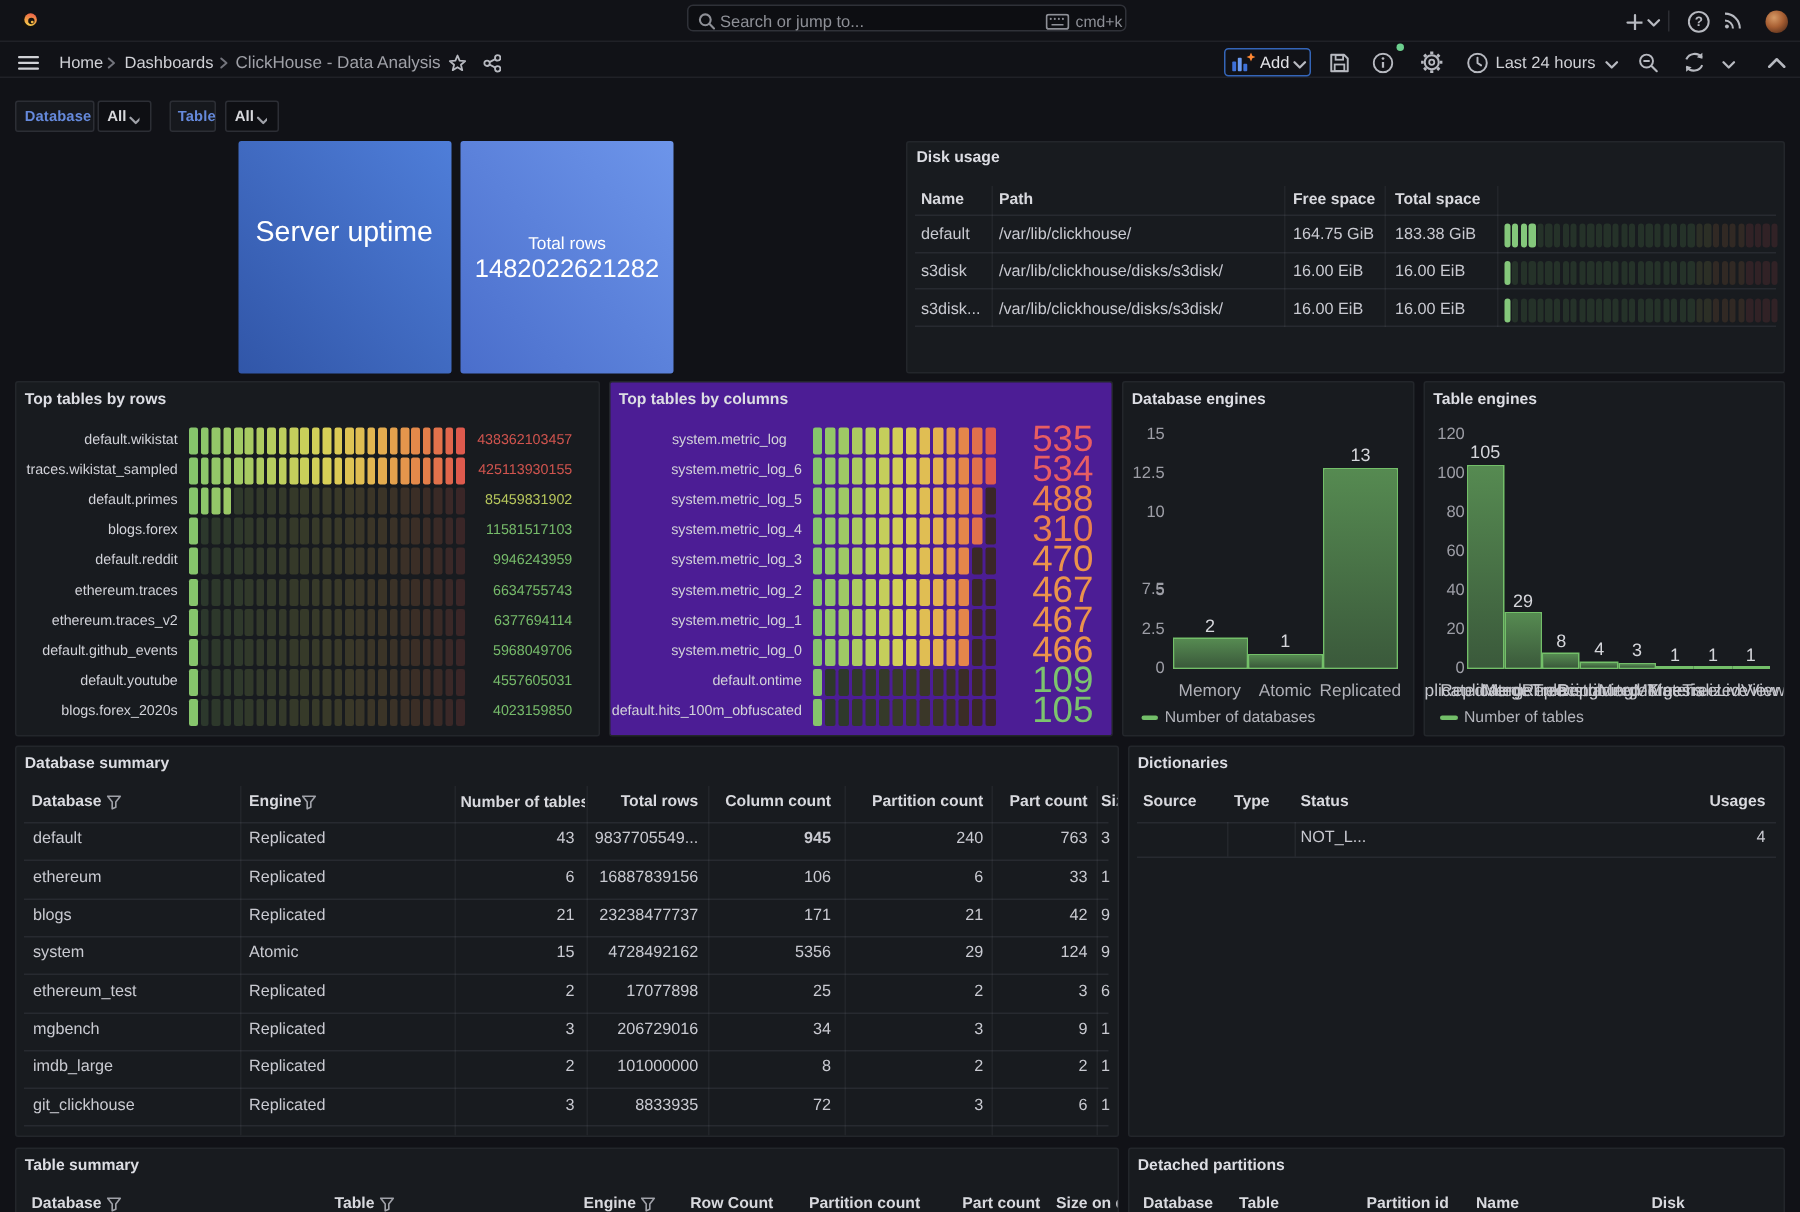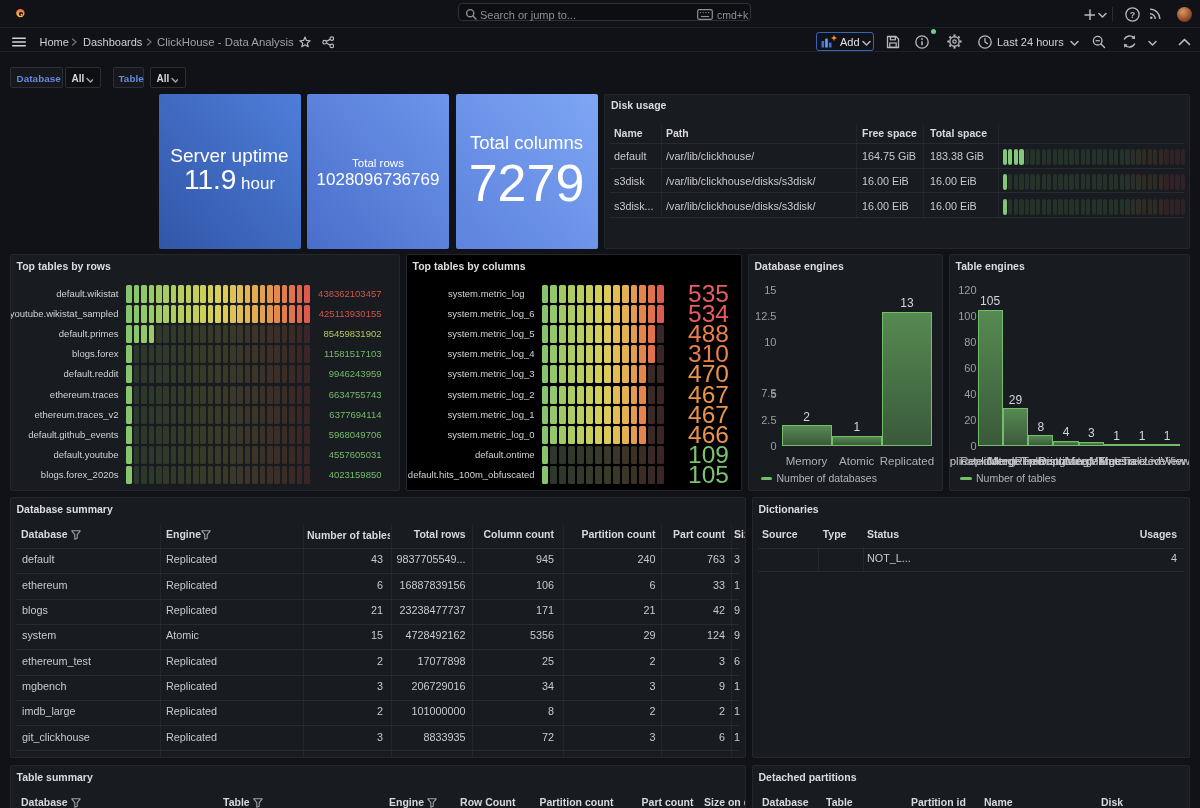--- a/index.html
+++ b/index.html
@@ -194,29 +194,24 @@
 <div class="abs" style="left:118.5px;top:77.8px;transform:translateY(-50%);font-size:9.8px;font-weight:600;color:#6589db;letter-spacing:0.1px;">Table</div>
 <div class="abs" style="left:150.0px;top:67px;width:35.5px;height:21px;background:#0e0f13;border:1px solid #2c2e35;border-radius:2px;"></div>
 <div class="abs" style="left:156.5px;top:77.8px;transform:translateY(-50%);font-size:10px;font-weight:600;color:#d8d9dd;">All</div>
 <div class="abs" style="left:171px;top:75.5px;">
       <svg width="7" height="8" viewBox="0 0 7 8" style="display:block">
         <polyline points="1,2.5 4.5,6 8,2.5" fill="none" stroke="#9fa1a8" stroke-width="1.5" stroke-linecap="round" stroke-linejoin="round"></polyline>
       </svg>
     </div>
 <div style="position:absolute;left:158.5px;top:94.0px;width:142.0px;height:155.0px;background:linear-gradient(to top right,#3156a8,#4f7ed9);border:none;border-radius:2px;overflow:hidden;box-sizing:border-box;">
 <div style="position:absolute;left:0;top:61.5px;width:142.0px;transform:translateY(-50%);text-align:center;font-size:19.0px;font-weight:500;color:#ffffff;line-height:1.1;white-space:nowrap;">Server uptime</div>
-<div style="position:absolute;left:0;top:85.5px;width:142.0px;transform:translateY(-50%);text-align:center;font-size:28.0px;font-weight:500;color:#ffffff;line-height:1;white-space:nowrap;">11.9<span style="font-size:17.0px;font-weight:500;"> hour</span></div>
 </div>
 <div style="position:absolute;left:307.0px;top:94.0px;width:142.0px;height:155.0px;background:linear-gradient(to top right,#4a6ecb,#6d95ea);border:none;border-radius:2px;overflow:hidden;box-sizing:border-box;">
 <div style="position:absolute;left:0;top:69.0px;width:142.0px;transform:translateY(-50%);text-align:center;font-size:11.5px;font-weight:500;color:#ffffff;line-height:1.1;white-space:nowrap;">Total rows</div>
-<div style="position:absolute;left:0;top:85.0px;width:142.0px;transform:translateY(-50%);text-align:center;font-size:17.0px;font-weight:500;color:#ffffff;line-height:1;white-space:nowrap;">1028096736769</div>
-</div>
-<div style="position:absolute;left:455.5px;top:94.0px;width:142.0px;height:155.0px;background:linear-gradient(to top right,#5c82dd,#7ea6f4);border:none;border-radius:2px;overflow:hidden;box-sizing:border-box;">
-<div style="position:absolute;left:0;top:48.5px;width:142.0px;transform:translateY(-50%);text-align:center;font-size:18.5px;font-weight:500;color:#ffffff;line-height:1.1;white-space:nowrap;">Total columns</div>
-<div style="position:absolute;left:0;top:88.5px;width:142.0px;transform:translateY(-50%);text-align:center;font-size:52.0px;font-weight:500;color:#ffffff;line-height:1;white-space:nowrap;">7279</div>
+<div style="position:absolute;left:0;top:85.0px;width:142.0px;transform:translateY(-50%);text-align:center;font-size:17.0px;font-weight:500;color:#ffffff;line-height:1;white-space:nowrap;">1482022621282</div>
 </div>
 <div style="position:absolute;left:604.0px;top:94.0px;width:586.0px;height:155.0px;background:#181b1f;border:1px solid #23262b;border-radius:2px;overflow:hidden;box-sizing:border-box;">
 <div style="position:absolute;left:6.0px;top:10.5px;transform:translateY(-50%);font-size:10.5px;font-weight:600;color:#dcdde3;line-height:1.1;white-space:nowrap;">Disk usage</div>
 <div style="position:absolute;left:9.0px;top:38.5px;transform:translateY(-50%);font-size:10.5px;font-weight:600;color:#d8d9de;line-height:1.1;white-space:nowrap;">Name</div>
 <div style="position:absolute;left:61.0px;top:38.5px;transform:translateY(-50%);font-size:10.5px;font-weight:600;color:#d8d9de;line-height:1.1;white-space:nowrap;">Path</div>
 <div style="position:absolute;left:257.0px;top:38.5px;transform:translateY(-50%);font-size:10.5px;font-weight:600;color:#d8d9de;line-height:1.1;white-space:nowrap;">Free space</div>
 <div style="position:absolute;left:325.0px;top:38.5px;transform:translateY(-50%);font-size:10.5px;font-weight:600;color:#d8d9de;line-height:1.1;white-space:nowrap;">Total space</div>
 <div style="position:absolute;left:5.0px;top:47.8px;width:574.0px;height:1.0px;background:rgba(200,202,220,0.09);"></div>
 <div style="position:absolute;left:5.0px;top:72.5px;width:574.0px;height:1.0px;background:rgba(200,202,220,0.09);"></div>
 <div style="position:absolute;left:5.0px;top:97.3px;width:574.0px;height:1.0px;background:rgba(200,202,220,0.09);"></div>
@@ -375,21 +370,21 @@
           <div style="position:absolute;left:133.20px;top:0;width:5.7px;height:18px;background:#e4a14d;border-radius:1.5px;"></div>
           <div style="position:absolute;left:140.60px;top:0;width:5.7px;height:18px;background:#e4954c;border-radius:1.5px;"></div>
           <div style="position:absolute;left:148.00px;top:0;width:5.7px;height:18px;background:#e4894a;border-radius:1.5px;"></div>
           <div style="position:absolute;left:155.40px;top:0;width:5.7px;height:18px;background:#e37e49;border-radius:1.5px;"></div>
           <div style="position:absolute;left:162.80px;top:0;width:5.7px;height:18px;background:#e2724b;border-radius:1.5px;"></div>
           <div style="position:absolute;left:170.20px;top:0;width:5.7px;height:18px;background:#e0664c;border-radius:1.5px;"></div>
           <div style="position:absolute;left:177.60px;top:0;width:5.7px;height:18px;background:#de5a4d;border-radius:1.5px;"></div>
         </div>
       </div>
 <div style="position:absolute;right:17.0px;top:38.5px;transform:translateY(-50%);font-size:9.5px;font-weight:400;color:#d0544e;line-height:1.1;white-space:nowrap;">438362103457</div>
-<div style="position:absolute;right:280.0px;top:58.7px;transform:translateY(-50%);font-size:9.5px;font-weight:400;color:#d2d3d9;line-height:1.1;white-space:nowrap;">youtube.wikistat_sampled</div>
+<div style="position:absolute;right:280.0px;top:58.7px;transform:translateY(-50%);font-size:9.5px;font-weight:400;color:#d2d3d9;line-height:1.1;white-space:nowrap;">traces.wikistat_sampled</div>
 <div style="position:absolute;left:115.4px;top:49.7px;">
         <div style="position:relative;width:185.0px;height:18px;">
           <div style="position:absolute;left:0.00px;top:0;width:5.7px;height:18px;background:#86c56c;border-radius:1.5px;"></div>
           <div style="position:absolute;left:7.40px;top:0;width:5.7px;height:18px;background:#8dc66a;border-radius:1.5px;"></div>
           <div style="position:absolute;left:14.80px;top:0;width:5.7px;height:18px;background:#94c768;border-radius:1.5px;"></div>
           <div style="position:absolute;left:22.20px;top:0;width:5.7px;height:18px;background:#9bc966;border-radius:1.5px;"></div>
           <div style="position:absolute;left:29.60px;top:0;width:5.7px;height:18px;background:#a1ca64;border-radius:1.5px;"></div>
           <div style="position:absolute;left:37.00px;top:0;width:5.7px;height:18px;background:#a8cb62;border-radius:1.5px;"></div>
           <div style="position:absolute;left:44.40px;top:0;width:5.7px;height:18px;background:#afcc60;border-radius:1.5px;"></div>
           <div style="position:absolute;left:51.80px;top:0;width:5.7px;height:18px;background:#b6cd5f;border-radius:1.5px;"></div>
@@ -655,21 +650,21 @@
           <div style="position:absolute;left:140.60px;top:0;width:5.7px;height:18px;background:#3b3027;border-radius:1.5px;"></div>
           <div style="position:absolute;left:148.00px;top:0;width:5.7px;height:18px;background:#3b2e26;border-radius:1.5px;"></div>
           <div style="position:absolute;left:155.40px;top:0;width:5.7px;height:18px;background:#3b2c26;border-radius:1.5px;"></div>
           <div style="position:absolute;left:162.80px;top:0;width:5.7px;height:18px;background:#3a2a26;border-radius:1.5px;"></div>
           <div style="position:absolute;left:170.20px;top:0;width:5.7px;height:18px;background:#3a2827;border-radius:1.5px;"></div>
           <div style="position:absolute;left:177.60px;top:0;width:5.7px;height:18px;background:#3a2627;border-radius:1.5px;"></div>
         </div>
       </div>
 <div style="position:absolute;right:17.0px;top:220.3px;transform:translateY(-50%);font-size:9.5px;font-weight:400;color:#76bb6a;line-height:1.1;white-space:nowrap;">4023159850</div>
 </div>
-<div style="position:absolute;left:406.0px;top:254.0px;width:335.5px;height:237.0px;background:#000000;border:1px solid #23262b;border-radius:2px;overflow:hidden;box-sizing:border-box;">
+<div style="position:absolute;left:406.0px;top:254.0px;width:335.5px;height:237.0px;background:#4c1d95;border:1px solid #23262b;border-radius:2px;overflow:hidden;box-sizing:border-box;">
 <div style="position:absolute;left:5.5px;top:12.0px;transform:translateY(-50%);font-size:10.5px;font-weight:600;color:#dcdde3;line-height:1.1;white-space:nowrap;">Top tables by columns</div>
 <div style="position:absolute;right:216px;top:38.5px;transform:translateY(-50%);font-size:9.5px;font-weight:400;color:#d2d3d9;line-height:1.1;white-space:nowrap;">system.metric_log</div>
 <div style="position:absolute;left:134.6px;top:29.5px;">
         <div style="position:relative;width:124.6px;height:18px;">
           <div style="position:absolute;left:0.00px;top:0;width:6.9px;height:18px;background:#86c56c;border-radius:1.5px;"></div>
           <div style="position:absolute;left:8.90px;top:0;width:6.9px;height:18px;background:#93c768;border-radius:1.5px;"></div>
           <div style="position:absolute;left:17.80px;top:0;width:6.9px;height:18px;background:#9fc965;border-radius:1.5px;"></div>
           <div style="position:absolute;left:26.70px;top:0;width:6.9px;height:18px;background:#accc61;border-radius:1.5px;"></div>
           <div style="position:absolute;left:35.60px;top:0;width:6.9px;height:18px;background:#b9cd5e;border-radius:1.5px;"></div>
           <div style="position:absolute;left:44.50px;top:0;width:6.9px;height:18px;background:#c5ce5b;border-radius:1.5px;"></div>
@@ -942,21 +937,21 @@
 <div style="position:absolute;right:279.0px;top:37.0px;transform:translateY(-50%);font-size:10.5px;font-weight:600;color:#d8d9de;line-height:1.1;white-space:nowrap;">Total rows</div>
 <div style="position:absolute;right:190.5px;top:37.0px;transform:translateY(-50%);font-size:10.5px;font-weight:600;color:#d8d9de;line-height:1.1;white-space:nowrap;">Column count</div>
 <div style="position:absolute;right:89.0px;top:37.0px;transform:translateY(-50%);font-size:10.5px;font-weight:600;color:#d8d9de;line-height:1.1;white-space:nowrap;">Partition count</div>
 <div style="position:absolute;right:19.5px;top:37.0px;transform:translateY(-50%);font-size:10.5px;font-weight:600;color:#d8d9de;line-height:1.1;white-space:nowrap;">Part count</div>
 <div style="position:absolute;left:723.0px;top:37.0px;transform:translateY(-50%);font-size:10.5px;font-weight:600;color:#d8d9de;line-height:1.1;white-space:nowrap;">Size on disk</div>
 <div style="position:absolute;left:5.0px;top:49.5px;width:723.0px;height:1.0px;background:rgba(200,202,220,0.09);"></div>
 <div style="position:absolute;left:11.0px;top:62.4px;transform:translateY(-50%);font-size:10.8px;font-weight:400;color:#c9cad1;line-height:1.1;white-space:nowrap;">default</div>
 <div style="position:absolute;left:155.0px;top:62.4px;transform:translateY(-50%);font-size:10.8px;font-weight:400;color:#c9cad1;line-height:1.1;white-space:nowrap;">Replicated</div>
 <div style="position:absolute;right:361.5px;top:62.4px;transform:translateY(-50%);font-size:10.8px;font-weight:400;color:#c9cad1;line-height:1.1;white-space:nowrap;">43</div>
 <div style="position:absolute;right:279.0px;top:62.4px;transform:translateY(-50%);font-size:10.8px;font-weight:400;color:#c9cad1;line-height:1.1;white-space:nowrap;">9837705549...</div>
-<div style="position:absolute;right:190.5px;top:62.4px;transform:translateY(-50%);font-size:10.8px;font-weight:400;color:#c9cad1;line-height:1.1;white-space:nowrap;">945</div>
+<div style="position:absolute;right:190.5px;top:62.4px;transform:translateY(-50%);font-size:10.8px;font-weight:700;color:#c9cad1;line-height:1.1;white-space:nowrap;">945</div>
 <div style="position:absolute;right:89.0px;top:62.4px;transform:translateY(-50%);font-size:10.8px;font-weight:400;color:#c9cad1;line-height:1.1;white-space:nowrap;">240</div>
 <div style="position:absolute;right:19.5px;top:62.4px;transform:translateY(-50%);font-size:10.8px;font-weight:400;color:#c9cad1;line-height:1.1;white-space:nowrap;">763</div>
 <div style="position:absolute;left:723.0px;top:62.4px;transform:translateY(-50%);font-size:10.8px;font-weight:400;color:#c9cad1;line-height:1.1;white-space:nowrap;">3</div>
 <div style="position:absolute;left:5.0px;top:75.2px;width:723.0px;height:1.0px;background:rgba(200,202,220,0.09);"></div>
 <div style="position:absolute;left:11.0px;top:87.7px;transform:translateY(-50%);font-size:10.8px;font-weight:400;color:#c9cad1;line-height:1.1;white-space:nowrap;">ethereum</div>
 <div style="position:absolute;left:155.0px;top:87.7px;transform:translateY(-50%);font-size:10.8px;font-weight:400;color:#c9cad1;line-height:1.1;white-space:nowrap;">Replicated</div>
 <div style="position:absolute;right:361.5px;top:87.7px;transform:translateY(-50%);font-size:10.8px;font-weight:400;color:#c9cad1;line-height:1.1;white-space:nowrap;">6</div>
 <div style="position:absolute;right:279.0px;top:87.7px;transform:translateY(-50%);font-size:10.8px;font-weight:400;color:#c9cad1;line-height:1.1;white-space:nowrap;">16887839156</div>
 <div style="position:absolute;right:190.5px;top:87.7px;transform:translateY(-50%);font-size:10.8px;font-weight:400;color:#c9cad1;line-height:1.1;white-space:nowrap;">106</div>
 <div style="position:absolute;right:89.0px;top:87.7px;transform:translateY(-50%);font-size:10.8px;font-weight:400;color:#c9cad1;line-height:1.1;white-space:nowrap;">6</div>

